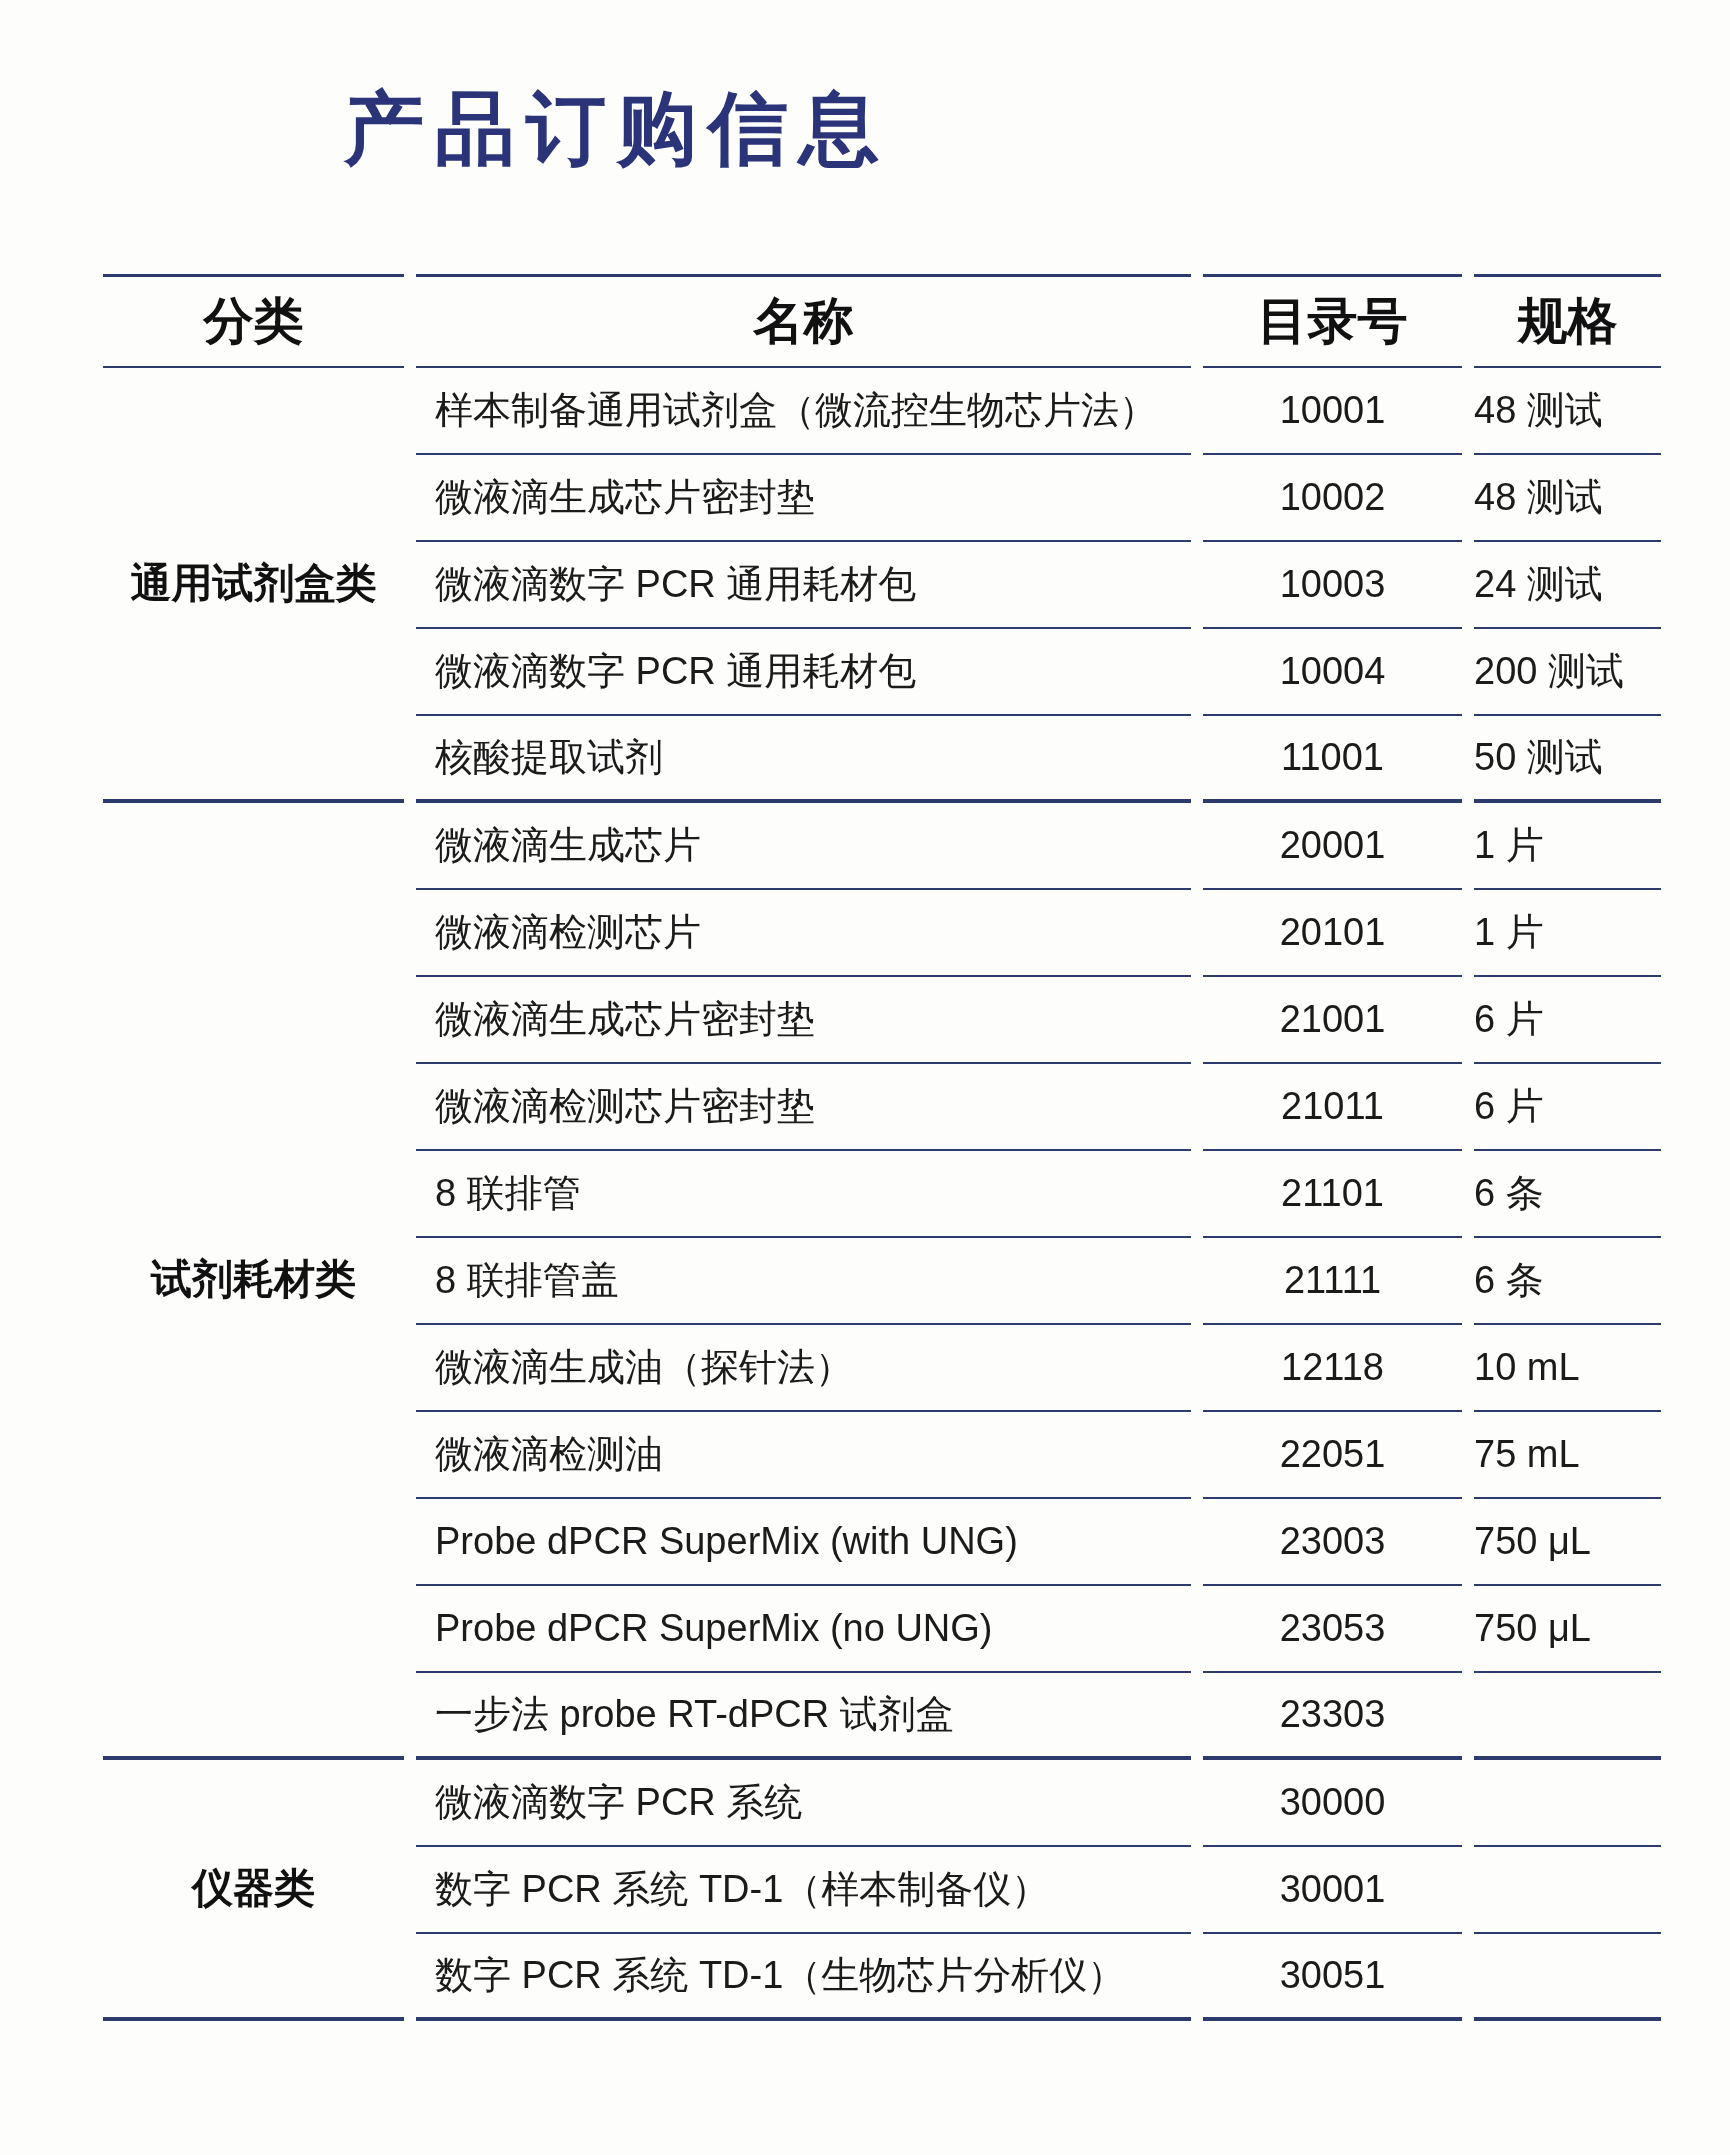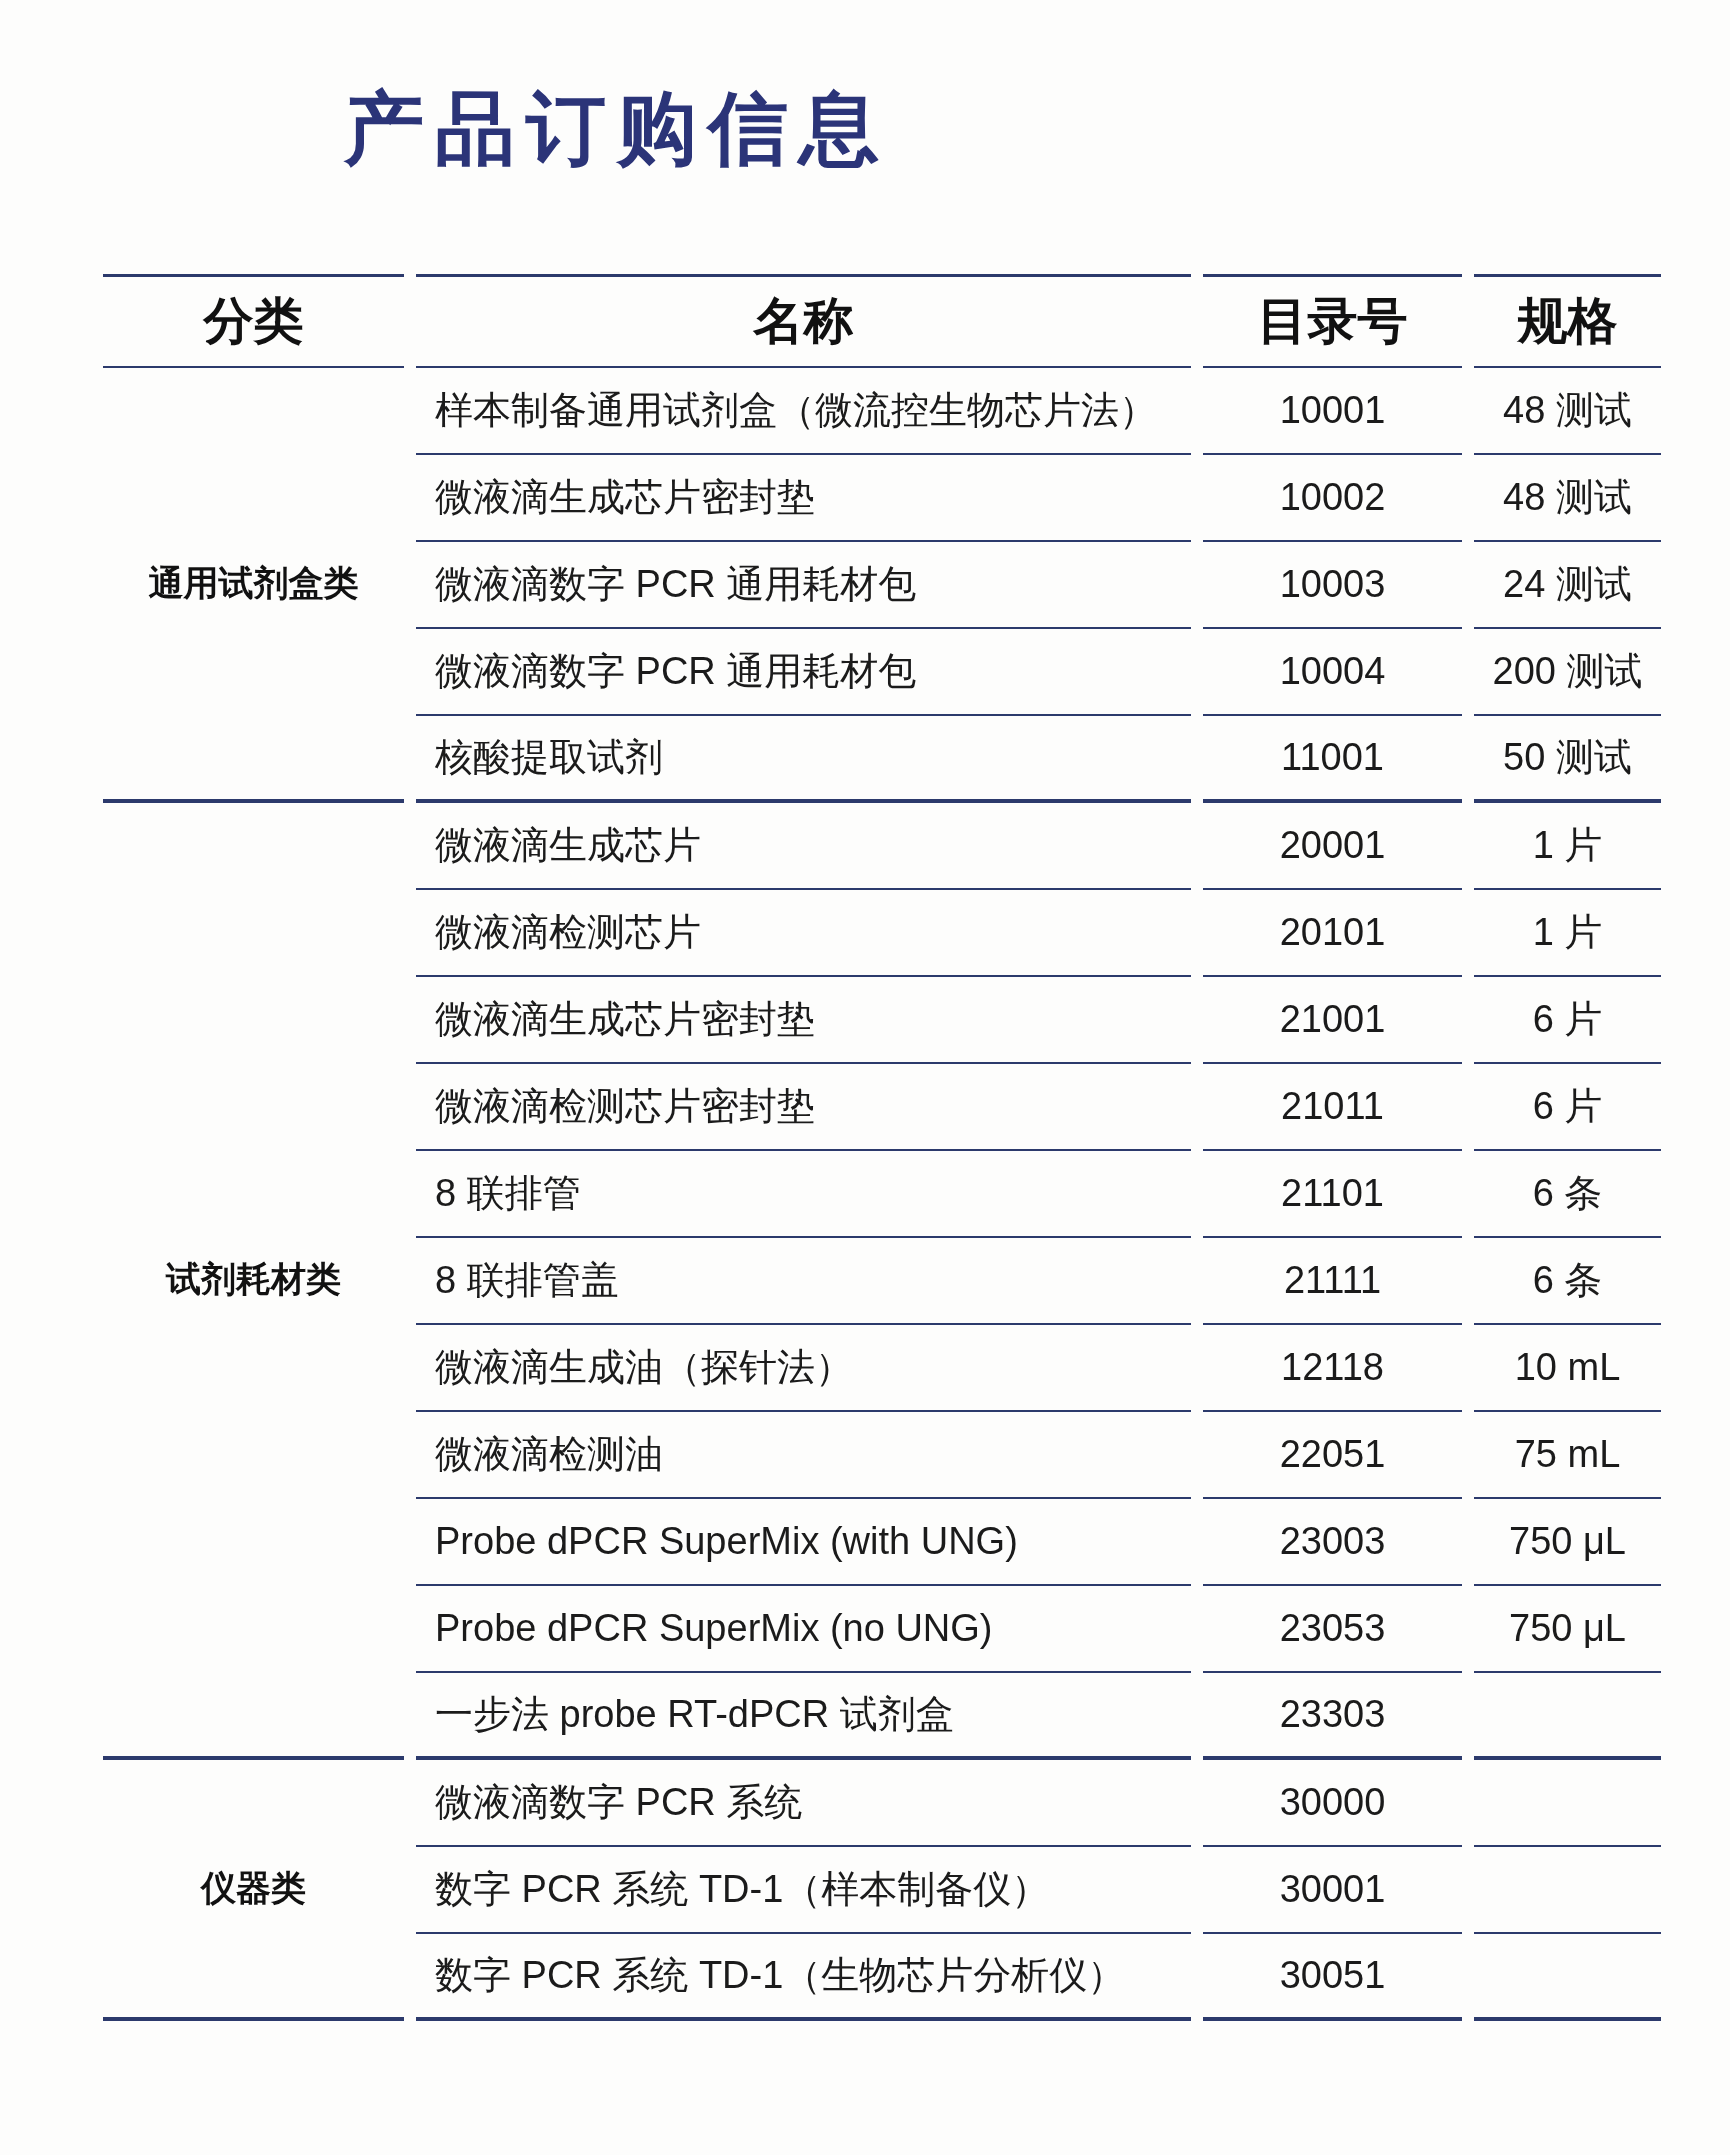--- a/index.html
+++ b/index.html
@@ -58,23 +58,23 @@
     box-sizing: border-box;
     height: 87px;
     border-bottom: 2.6px solid var(--rule);
     font-size: 38px;
     font-weight: 400;
     vertical-align: middle;
     white-space: nowrap;
   }
   td.name    { text-align: left; padding-left: 19px; margin-top: 48px; }
   td.catalog { text-align: center; margin-top: 12px; }
-  td.spec    { text-align: center; }
+  td.spec    { }
   td.cat-label {
-    font-size: 35px;
+    font-size: 41px;
     font-weight: 700;
     text-align: center;
     vertical-align: middle;
     border-bottom: 4.3px solid var(--rule);
     color: #111;
   }
   tr.group-last > td { border-bottom-width: 4.3px; }
 </style>
 </head>
 <body>

